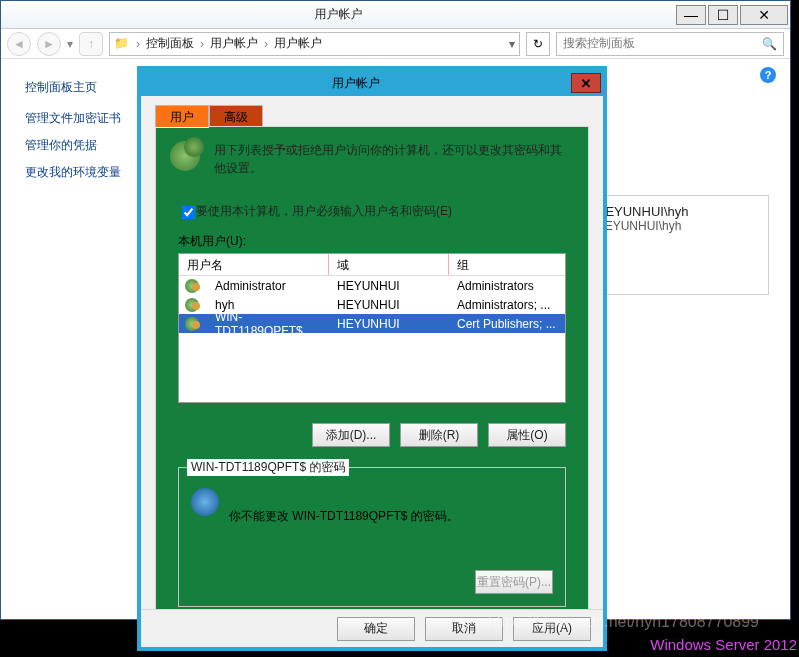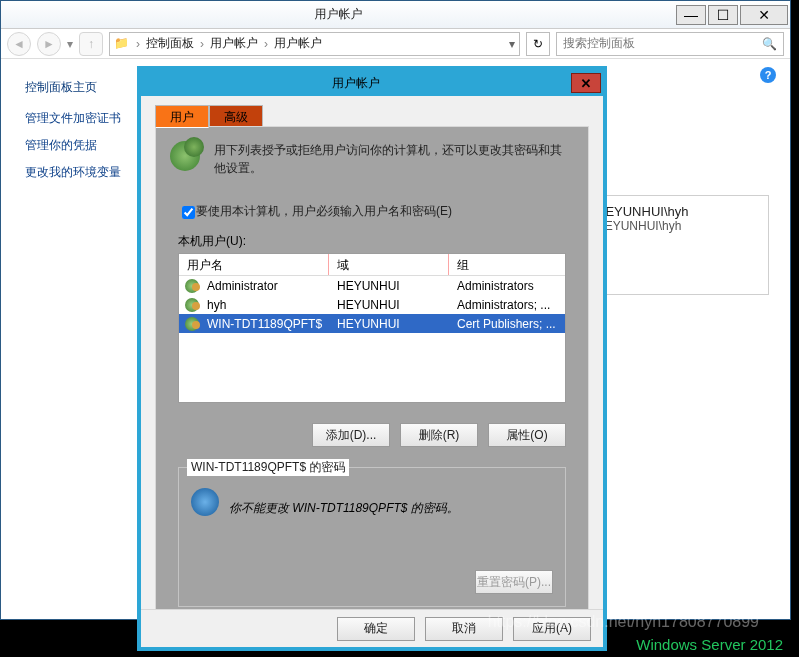--- a/index.html
+++ b/index.html
@@ -27,53 +27,53 @@
 .help-icon { position: absolute; top: 8px; right: 14px; width: 16px; height: 16px; border-radius: 50%; background: #2a8cf0; color: #fff; font-weight: bold; display: flex; align-items: center; justify-content: center; font-size: 11px; }
 .usercard { position: absolute; top: 136px; left: 582px; width: 186px; height: 100px; border: 1px solid #cfcfcf; padding: 8px 12px; background: #fff; }
 .usercard .avatar { position: absolute; left: -42px; top: 10px; width: 60px; height: 80px; background: #444; border-radius: 6px; }
 .usercard .un1 { color: #222; font-size: 13px; }
 .usercard .un2 { color: #555; }
 .dlg { position: absolute; top: 66px; left: 137px; width: 470px; height: 585px; border: 4px solid #2ca6d6; background: #fff; z-index: 10; }
 .dlg-title { height: 26px; background: #2ca6d6; color: #000; display: flex; align-items: center; }
 .dlg-title span:first-child { flex: 1; text-align: center; }
 .dlg-close { width: 30px; height: 20px; background: #c8443a; border: 1px solid #7a1f16; color: #000; display: flex; align-items: center; justify-content: center; font-size: 13px; font-weight: bold; margin-right: 2px; }
 .dlg-body { background: #fff; height: calc(100% - 26px); position: relative; padding: 8px 14px 10px 14px; background: #f0f0f0; }
-.dlg-body-inner { background: #a3a3a3; height: 510px; border: 1px solid #d8d8d8; position: relative; margin-top: -1px; }
+.dlg-body-inner { background: #15803d; height: 510px; border: 1px solid #d8d8d8; position: relative; margin-top: -1px; }
 .tabs { display: flex; gap: 0; height: 23px; }
 .tab { padding: 3px 14px; border: 1px solid #b8b8b8; background: #c2410c; border-bottom: none; position: relative; top: 1px; }
 .tab.active { background: #f97316; z-index: 2; border-bottom: 1px solid #fff; }
 .infoicon { position: absolute; top: 14px; left: 14px; width: 30px; height: 30px; background: radial-gradient(#8cc26e,#3a7d2f); border-radius: 50%; }
 .infoicon::after { content: ""; position: absolute; left: 14px; top: -4px; width: 20px; height: 20px; background: radial-gradient(#7eb35d,#2f6a28); border-radius: 50%; }
 .infotext { position: absolute; top: 14px; left: 58px; right: 20px; color: #222; line-height: 1.5; }
 .chk { position: absolute; top: 76px; left: 22px; }
 .chklabel { position: absolute; top: 76px; left: 40px; color: #222; }
 .listlbl { position: absolute; top: 106px; left: 22px; }
 .userlist { position: absolute; top: 126px; left: 22px; right: 22px; height: 150px; border: 1px solid #9c9c9c; background: #fff; }
 .ulhdr { height: 22px; display: flex; background: #fff; border-bottom: 1px solid #dcdcdc; }
 .ulcol { padding: 3px 8px; border-right: 1px solid #fca5a5; }
 .ulcol.c1 { width: 150px; }
 .ulcol.c2 { width: 120px; }
 .ulcol.c3 { flex: 1; border-right: none; }
 .ulrow { height: 19px; display: flex; align-items: center; }
 .ulrow.sel { background: #2f69c6; color: #fff; }
-.ulrow .c1 { width: 150px; padding-left: 6px; display: flex; align-items: center; gap: 8px; }
+.ulrow .c1 { width: 150px; padding-left: 6px; display: flex; align-items: center; gap: 16px; }
 .ulrow .c2 { width: 120px; padding-left: 8px; }
 .ulrow .c3 { flex: 1; padding-left: 8px; }
 .usricon { width: 14px; height: 14px; display: inline-block; background: radial-gradient(#9bd07e,#3d7b2e); border-radius: 50%; position: relative; }
 .usricon::after { content: ""; position: absolute; left: 7px; top: 4px; width: 8px; height: 8px; background: #d8a040; border-radius: 50%; }
 .btnrow { position: absolute; top: 296px; right: 22px; display: flex; gap: 10px; }
 .btn { min-width: 78px; height: 24px; border: 1px solid #9a9a9a; background: linear-gradient(#fafafa,#e4e4e4); display: flex; align-items: center; justify-content: center; cursor: pointer; color: #222; }
 .btn.disabled { color: #9a9a9a; }
 .fieldset { position: absolute; top: 340px; left: 22px; right: 22px; height: 140px; border: 1px solid #c4c4c4; padding: 12px; }
 .fieldset .legend { position: absolute; top: -9px; left: 8px; background: #fff; padding: 0 4px; color: #222; }
 .globeicon { width: 28px; height: 28px; background: radial-gradient(#6bb1e8,#165a9a); border-radius: 50%; position: absolute; top: 20px; left: 12px; }
-.fs-text { position: absolute; top: 32px; left: 50px; font-style: italic; }
+.fs-text { position: absolute; top: 40px; left: 50px; }
 .fs-btn { position: absolute; bottom: 12px; right: 12px; }
 .dlg-foot { position: absolute; bottom: 0; left: 0; right: 0; height: 38px; background: #f0f0f0; border-top: 1px solid #d8d8d8; display: flex; align-items: center; justify-content: flex-end; gap: 10px; padding-right: 12px; }
-.server-footer { position: absolute; bottom: 4px; right: 16px; color: #22c55e; font-size: 15px; font-family: "Segoe UI", sans-serif; z-index: 20; }
+.server-footer { position: absolute; bottom: 4px; right: 2px; color: #d946ef; font-size: 15px; font-family: "Segoe UI", sans-serif; z-index: 20; }
 .watermark { position: absolute; bottom: 26px; right: 40px; color: rgba(255,255,255,0.4); z-index: 20; font-size: 16px; }
 </style>
 </head>
 <body>
 
 <div class="cpwin">
   <div class="cpwin-titlebar">
     <span class="cpwin-title">用户帐户</span>
     <div class="winbtns">
       <div class="winbtn">—</div>

